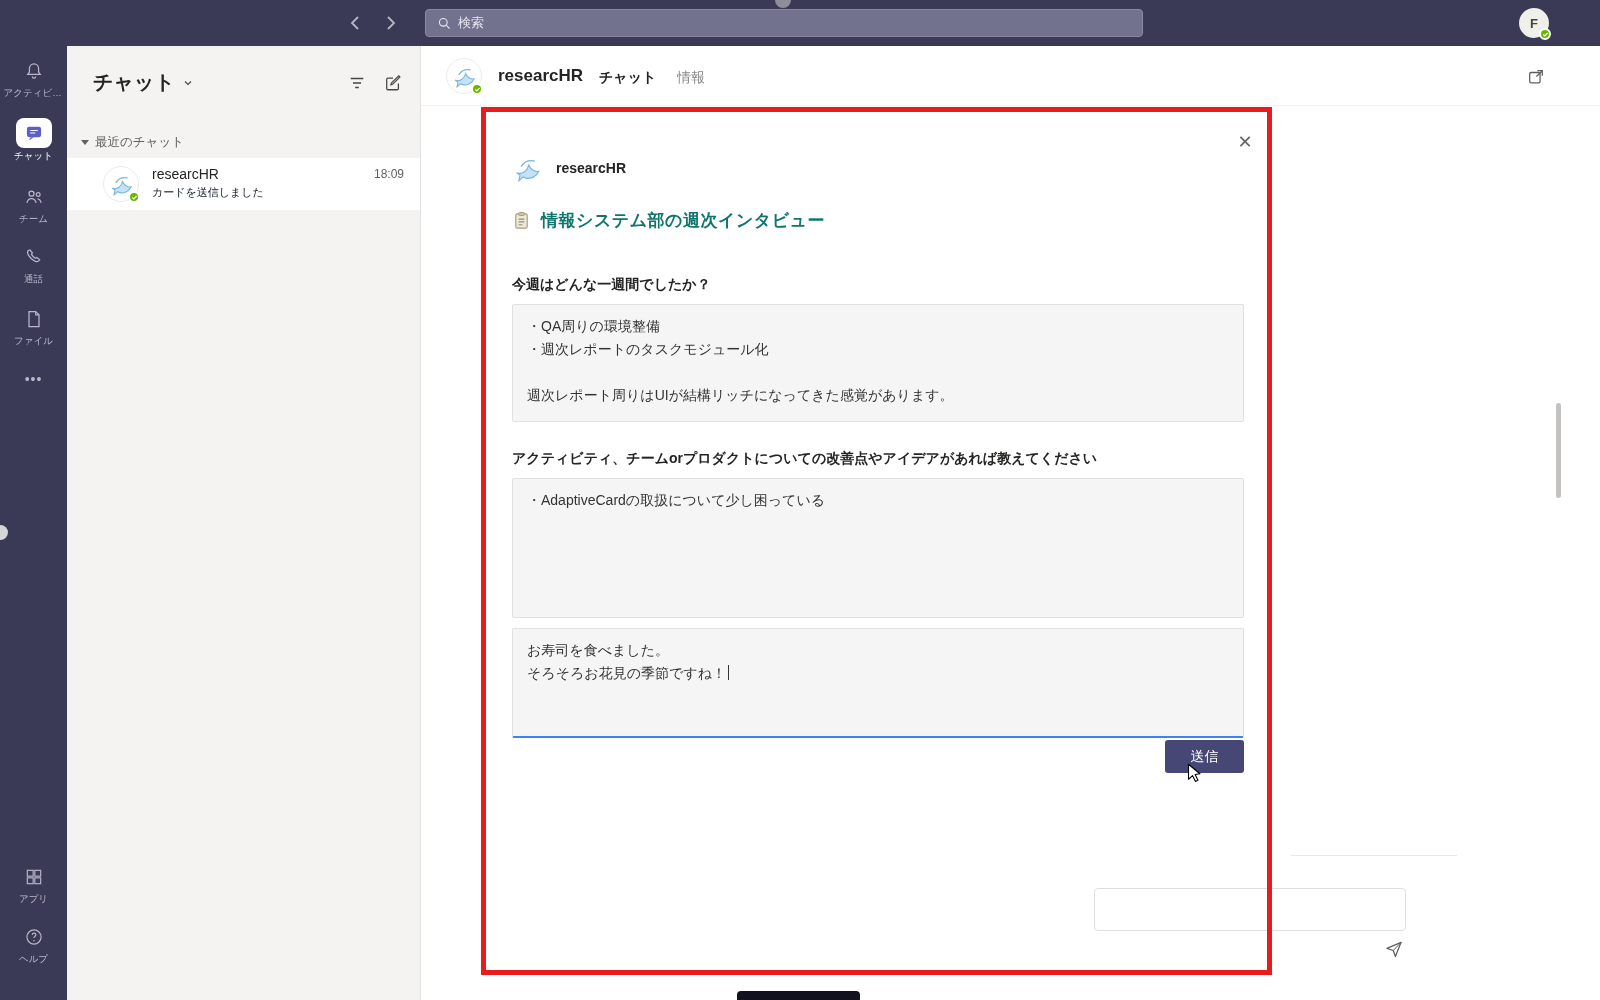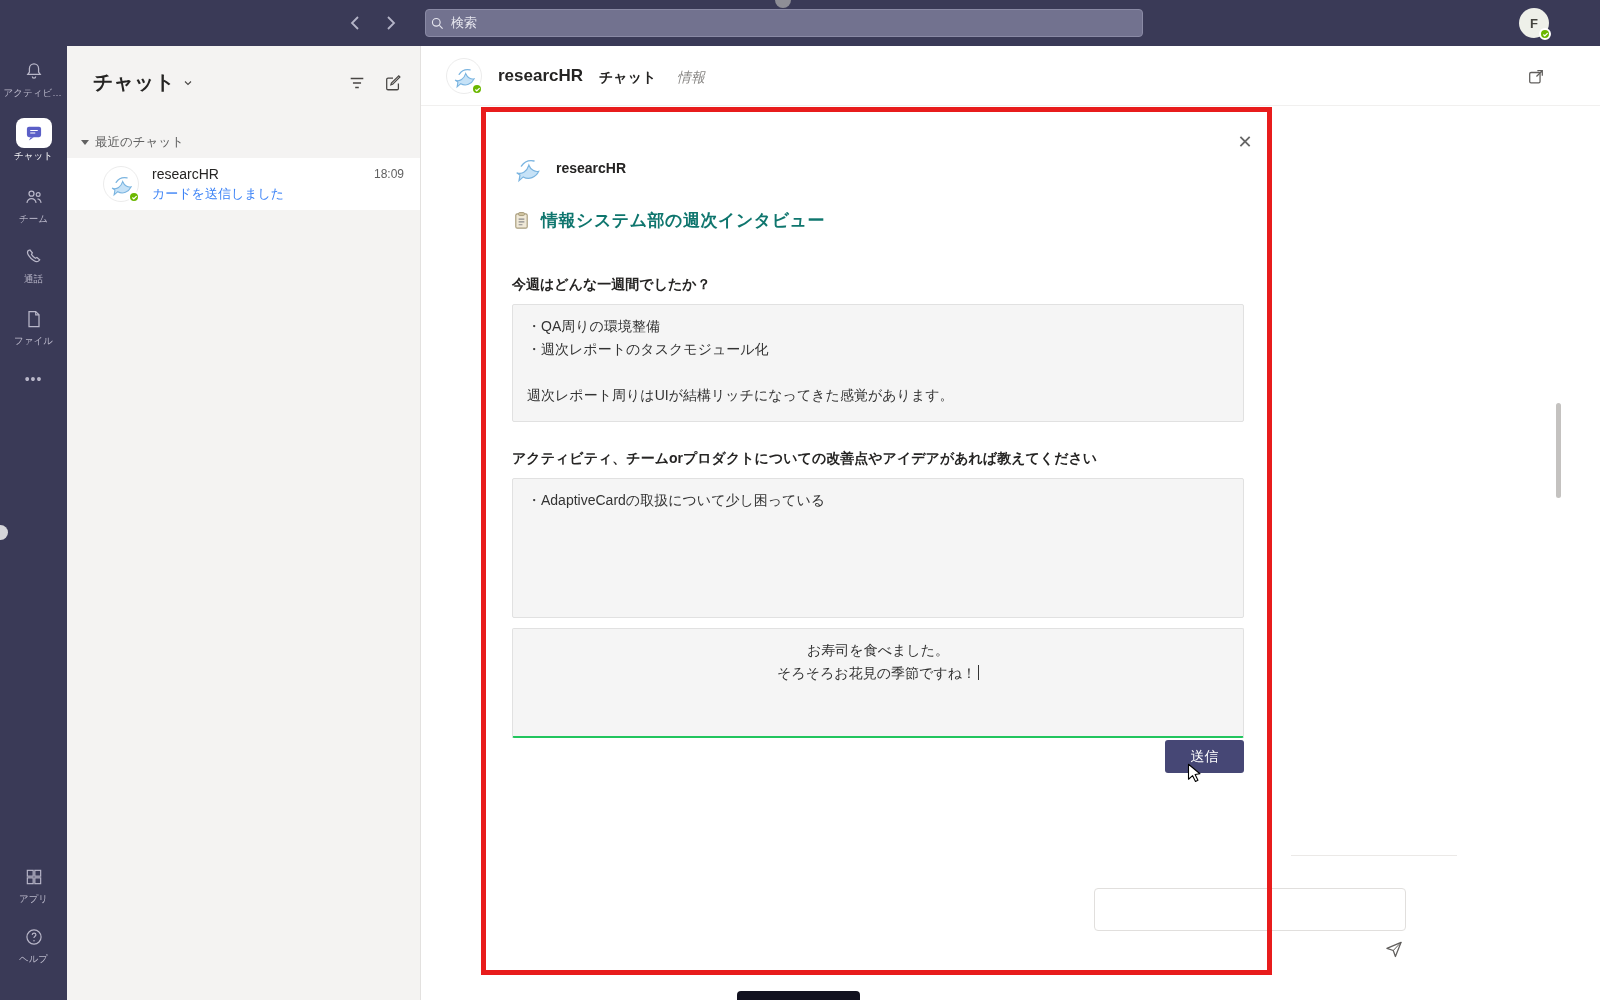--- a/index.html
+++ b/index.html
@@ -6,21 +6,21 @@
   html,body { width:1600px; height:1000px; overflow:hidden; background:#fff;
     font-family:"Liberation Sans","DejaVu Sans",sans-serif; }
   #app { position:relative; width:1600px; height:1000px; background:#fff; }
 
   
   .topbar { position:absolute; left:0; top:0; width:1600px; height:46px; background:#3a3a57; z-index:5; }
   .nav-arrow { position:absolute; top:13px; width:20px; height:20px; color:#b5b5c8; cursor:pointer; }
   .nav-back { left:346px; } .nav-fwd { left:380px; }
   .searchbox { position:absolute; left:425px; top:9px; width:718px; height:28px; background:#72728f;
     border:1px solid #8a8aa5; border-radius:4px; display:flex; align-items:center; gap:7px;
-    padding:0 4px; color:#e8e8f0; font-size:13px; }
+    padding:0 11px; color:#e8e8f0; font-size:13px; }
   .searchbox svg { width:14px; height:14px; }
   .avatar-top { position:absolute; left:1519px; top:8px; width:30px; height:30px; border-radius:50%;
     background:#eef0e9; color:#44443f; font-size:13px; font-weight:bold; display:flex;
     align-items:center; justify-content:center; }
   .presence { position:absolute; right:-2px; bottom:-2px; width:12px; height:12px; border-radius:50%;
     background:#6BB700; border:2px solid #fff; display:flex; align-items:center; justify-content:center; }
   .presence svg { width:7px; height:7px; }
   .notch { position:absolute; left:775px; top:-8px; width:16px; height:16px; border-radius:50%; background:#8e8e96; z-index:6; }
 
   
@@ -46,54 +46,54 @@
     align-items:center; gap:6px; cursor:pointer; }
   .tri-down { width:0; height:0; border-left:4px solid transparent; border-right:4px solid transparent;
     border-top:5px solid #616161; }
   .cl-item { position:absolute; left:0; top:112px; width:353px; height:52px; background:#ffffff;
     cursor:pointer; }
   .cl-avatar { position:absolute; left:36px; top:8px; width:36px; height:36px; border-radius:50%;
     background:#fff; border:1px solid #ececec; display:flex; align-items:center; justify-content:center; }
   .cl-avatar svg.logo { width:26px; height:26px; }
   .cl-name { position:absolute; left:85px; top:8px; font-size:14px; color:#252423; }
   .cl-time { position:absolute; right:16px; top:9px; font-size:12px; color:#616161; }
-  .cl-preview { position:absolute; left:85px; top:27px; font-size:13px; color:#3b82f6; width:220px;
+  .cl-preview { position:absolute; left:85px; top:27px; font-size:11px; color:#0f172a; width:220px;
     white-space:nowrap; overflow:hidden; text-overflow:ellipsis; }
 
   
   .main { position:absolute; left:420px; top:46px; width:1180px; height:954px; background:#fff;
     border-left:1px solid #e3e1df; z-index:2; }
   .conv-header { position:absolute; left:0; top:0; width:1180px; height:60px; background:#fff;
     border-bottom:1px solid #f1f0ef; }
   .conv-avatar { position:absolute; left:25px; top:12px; width:36px; height:36px; border-radius:50%;
     background:#fff; border:1px solid #ececec; display:flex; align-items:center; justify-content:center; }
   .conv-avatar svg.logo { width:26px; height:26px; }
   .conv-name { position:absolute; left:77px; top:20px; font-size:17px; font-weight:bold; color:#252423; }
   .conv-tab { position:absolute; top:23px; font-size:14px; cursor:pointer; }
   .tab-active { left:178px; color:#252423; font-weight:bold; }
-  .tab-plain  { left:256px; color:#8a8886;font-style:italic; }
+  .tab-plain  { left:256px; color:#8a8886; }
   .popout { position:absolute; right:56px; top:22px; width:18px; height:18px; color:#605e5c; cursor:pointer; }
 
   
   .card { position:absolute; left:91px; top:79px; width:732px; }
   .card-close { position:absolute; right:-12px; top:6px; width:22px; height:22px; font-size:18px;
     color:#666; text-align:center; line-height:22px; cursor:pointer; }
   .brand-row { margin-top:28px; display:flex; align-items:center; gap:14px; }
   .brand-row svg.logo { width:30px; height:30px; }
   .brand-name { font-size:14px; font-weight:bold; color:#252423; }
   .card-title-row { margin-top:26px; display:flex; align-items:center; gap:10px; }
   .card-title-row svg { width:19px; height:19px; }
   .card-title { font-size:17px; font-weight:bold; color:#0f766e; letter-spacing:0.5px; }
   .q-label { margin-top:44px; font-size:14px; font-weight:bold; color:#252423; }
   .q-label.q2 { margin-top:28px; } .q-label.q3 { margin-top:24px; }
   .answer-box { margin-top:10px; width:732px; background:#f5f5f5; border:1px solid #e1e1e1;
     border-radius:2px; padding:10px 14px; font-size:14px; color:#333; line-height:23px; cursor:text; }
   .answer-text { white-space:pre-wrap; }
   .h114 { height:118px; } .h120 { height:140px; } .h110 { height:110px; }
-  .focused { border-bottom:2px solid #22c55e;text-align:center; }
+  .focused { border-bottom:2px solid #3b82f6; }
   .caret { display:inline-block; width:1px; height:15px; background:#333; vertical-align:-2px; margin-left:2px; }
   .btn-row { margin-top:2px; display:flex; justify-content:flex-end;font-family:Liberation Serif, serif; }
   .send-btn { min-width:79px; height:33px; background:#464775; color:#fff; font-size:14px; border:none;
     border-radius:3px; padding:0 20px; cursor:pointer; font-family:inherit; }
 
   
   .faint-line { position:absolute; left:870px; top:809px; width:166px; height:1px; background:#ebe9e7; }
   .compose-box { position:absolute; left:673px; top:842px; width:312px; height:43px; background:#fff;
     border:1px solid #e1dfdd; border-radius:4px; cursor:text; }
   .compose-send { position:absolute; left:963px; top:893px; width:20px; height:20px; color:#605e5c; cursor:pointer; }

